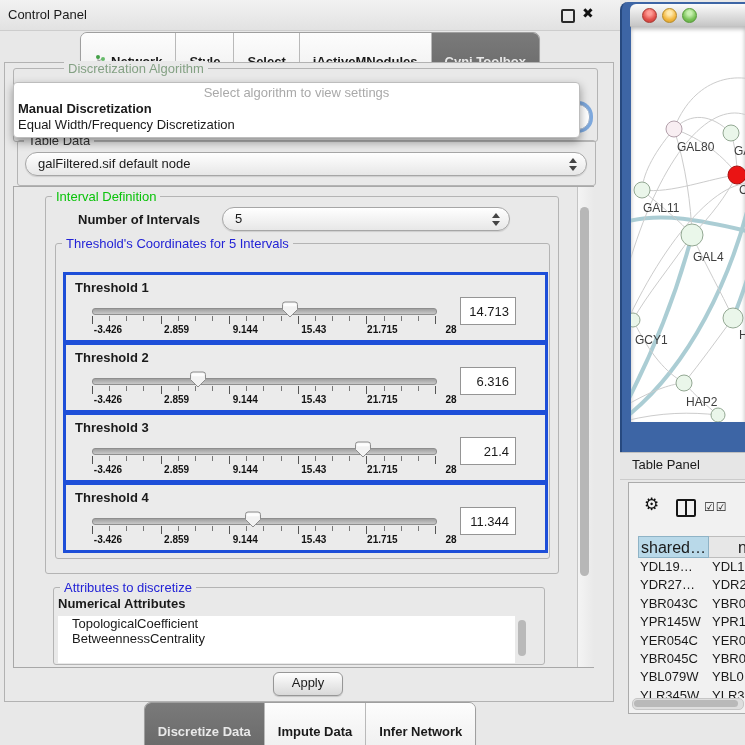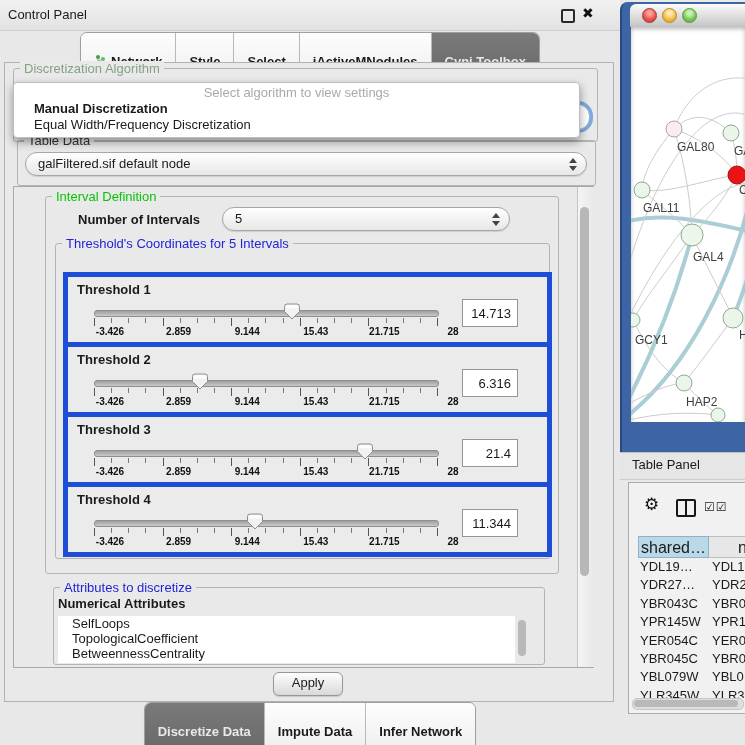--- a/index.html
+++ b/index.html
@@ -27,31 +27,31 @@
   .seg.sel{background:linear-gradient(#7a7a7a,#666);color:#e9e9e9;}
 
   
   #cp-outer{left:4px;top:62px;width:608px;height:638px;border:1px solid #b2b2b2;background:#e9e9e9;}
 
   
   .grp{border:1px solid #b4b4b4;border-radius:3px;}
   .grp-title{position:absolute;top:-8px;left:6px;background:#e9e9e9;padding:0 4px;font-size:13px;}
   .t-green{color:#09c309;}
   .t-blue{color:#2323d6;}
-  .t-faded{color:#84a184;}
+  .t-faded{color:#84a184;margin-left:44px;}
 
   #grp-algo{left:13px;top:68px;width:583px;height:72px;}
   #combo-behind{left:22px;top:104px;width:566px;height:24px;border-radius:12px;background:#fff;
                 box-shadow:0 0 0 3px rgba(106,156,219,.85);border:1px solid #9ab0cc;}
 
   
   #algo-popup{left:13px;top:82px;width:565px;height:52px;background:#fff;border:1px solid #bdbdbd;
               border-radius:4px;box-shadow:0 4px 10px rgba(0,0,0,.38);z-index:40;padding-top:2px;}
   #algo-popup .hint{text-align:center;color:#a9a9a9;height:16px;line-height:16px;}
-  #algo-popup .opt{padding-left:20px;height:16px;line-height:16px;white-space:nowrap;}
+  #algo-popup .opt{padding-left:4px;height:16px;line-height:16px;white-space:nowrap;}
   #algo-popup .opt.cur{font-weight:bold;}
 
   #grp-table{left:17px;top:140px;width:577px;height:44px;}
   .aqua-combo{background:linear-gradient(#ffffff,#e7e7e7);border:1px solid #a6a6a6;border-radius:12px;
               height:24px;line-height:22px;padding-left:12px;box-sizing:border-box;box-shadow:0 1px 1px rgba(0,0,0,.12);}
   .stepper{position:absolute;right:9px;top:5px;width:8px;}
   .stepper i{display:block;width:0;height:0;border-left:4px solid transparent;border-right:4px solid transparent;}
   .stepper .up{border-bottom:5px solid #444;margin-bottom:3px;}
   .stepper .dn{border-top:5px solid #444;}
   #combo-table{left:25px;top:152px;width:562px;}
@@ -60,21 +60,21 @@
   #scrollpane{left:13px;top:186px;width:581px;height:482px;border:1px solid #a8a8a8;background:#e9e9e9;box-sizing:border-box;}
   #vsb-track{left:577px;top:187px;width:16px;height:480px;background:linear-gradient(to right,#f4f4f4,#e9e9e9);
              border-left:1px solid #c4c4c4;}
   #vsb-thumb{left:580px;top:207px;width:9px;height:369px;border-radius:5px;background:#b7b7b7;}
 
   #grp-interval{left:45px;top:196px;width:512px;height:376px;}
   #noi-label{left:78px;top:212px;font-weight:bold;}
   #combo-noi{left:222px;top:207px;width:288px;}
 
   #grp-thr{left:55px;top:243px;width:493px;height:314px;}
-  .th-panel{position:absolute;left:7px;width:479px;height:65px;border:5px solid #1d4ed8;background:#ebebeb;}
+  .th-panel{position:absolute;left:7px;width:479px;height:65px;border:3px solid #1d4ed8;background:#ebebeb;}
   .th-label{position:absolute;left:9px;top:5px;font-weight:bold;}
   .track{position:absolute;left:26px;top:33px;width:343px;height:5px;border-radius:3px;
          background:linear-gradient(#9f9f9f,#c9c9c9);border:1px solid #8e8e8e;}
   .ticks-major{position:absolute;left:26px;top:41px;width:345px;height:8px;
     background:repeating-linear-gradient(to right,#555 0,#555 1px,transparent 1px,transparent 68.6px);}
   .ticks-minor{position:absolute;left:26px;top:41px;width:345px;height:5px;
     background:repeating-linear-gradient(to right,#777 0,#777 1px,transparent 1px,transparent 17.15px);}
   .tick-labels{position:absolute;left:16px;top:49px;width:100%;height:12px;}
   .tick-labels span{position:absolute;transform:translateX(-50%);font-size:10px;font-weight:bold;color:#111;}
   .thumb{position:absolute;top:26px;width:16px;height:17px;}
@@ -290,21 +290,20 @@
     <span class="value-box">11.344</span>
   </div>
 </div>
 </div>
 
 <div class="abs grp" id="grp-attr">
   <span class="grp-title t-blue">Attributes to discretize</span>
 </div>
 <span class="abs" id="attr-title">Numerical Attributes</span>
 <div class="abs" id="attr-list">
-    <div>SelfLoops</div>
     <div>TopologicalCoefficient</div>
     <div>BetweennessCentrality</div>
   </div>
 <div class="abs" id="attr-sb"></div>
 
 <div class="abs" id="apply-bar">
   <div id="apply-btn">Apply</div>
 </div>
 
 <div class="abs pillbar" id="bottom-tabs">

